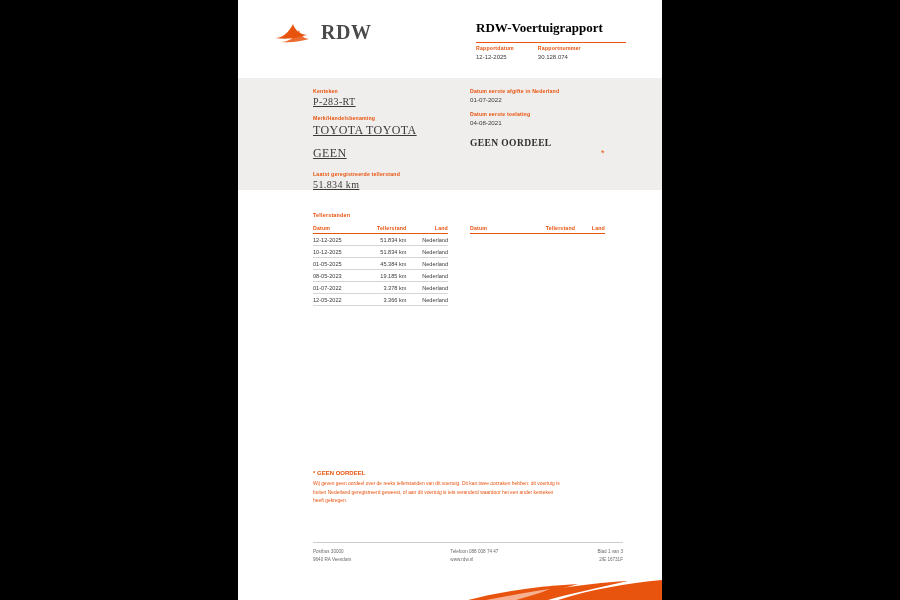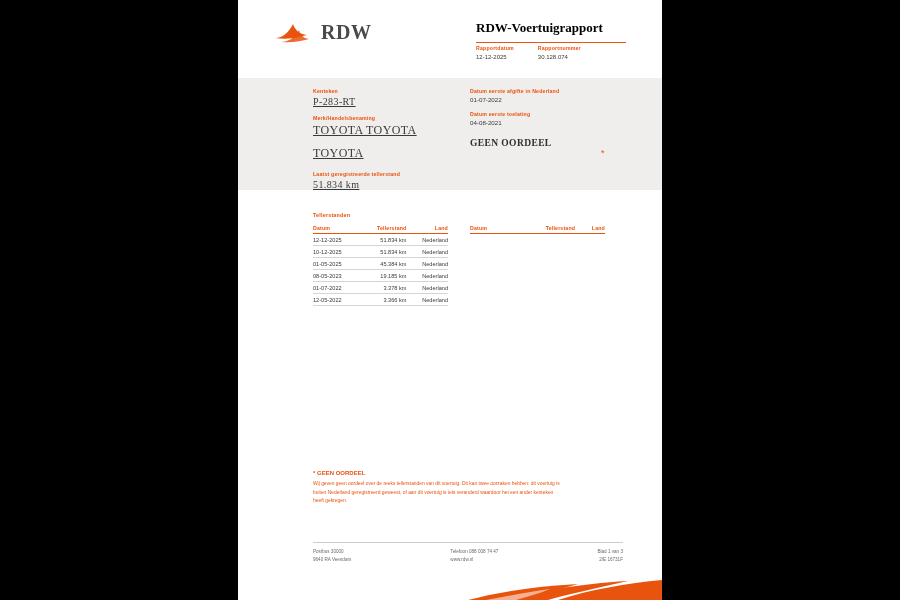--- a/index.html
+++ b/index.html
@@ -259,21 +259,21 @@
     </div>
   </div>
 
   <div class="band"></div>
 
   <div class="band-left">
     <div class="fld-label">Kenteken</div>
     <div class="fld-value">P-283-RT</div>
     <div class="fld-label">Merk/Handelsbenaming</div>
     <div class="fld-value small">TOYOTA TOYOTA</div>
-    <div class="fld-value small">TOYOTA</div>
+    <div class="fld-value small">GEEN</div>
     <div class="fld-label" style="margin-top:10px">Laatst geregistreerde tellerstand</div>
     <div class="fld-value">51.834 km</div>
   </div>
 
   <div class="band-right">
     <div class="fld-label">Datum eerste afgifte in Nederland</div>
     <div class="fld-value-sm">01-07-2022</div>
     <div class="fld-label">Datum eerste toelating</div>
     <div class="fld-value-sm">04-08-2021</div>
     <div class="verdict">GEEN OORDEEL</div>

